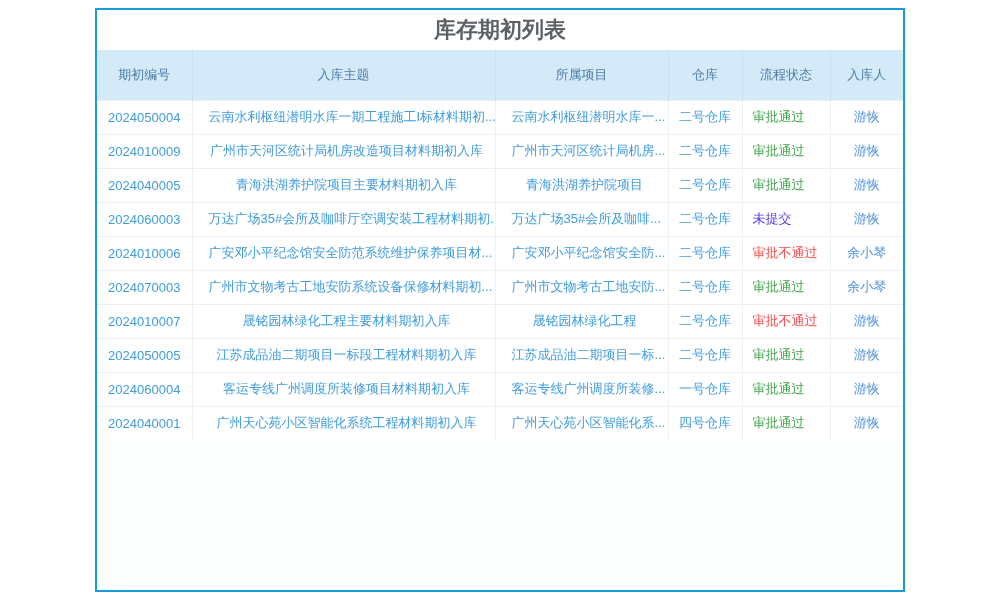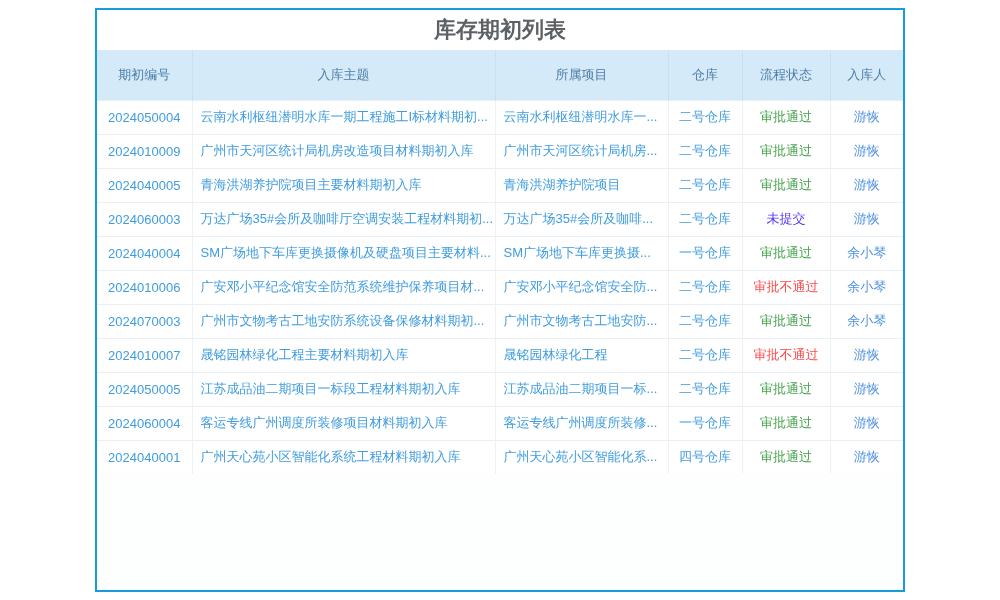--- a/index.html
+++ b/index.html
@@ -57,23 +57,23 @@
     border-left: 1px solid #edf2f6;
     padding: 0 10px;
     box-sizing: border-box;
     overflow: hidden;
     white-space: nowrap;
     text-overflow: clip;
     background: #ffffff;
   }
   tbody td:first-child { border-left: none; }
   td.c-center { text-align: center; }
-  td.c-left { text-align: left; padding-left: 8px; }
+  td.c-left { text-align: center; padding-left: 16px; }
   td.c-person { color: #4b8fdf; text-align: center; margin-top: 24px; }
-  td.c-status { text-align: center; }
+  td.c-status { }
   .col-no { width: 95px; }
   .col-subject { width: 303px; }
   .col-project { width: 173px; }
   .col-warehouse { width: 74px; }
   .col-status { width: 88px; }
   .col-person { width: 73px; }
 </style>
 </head>
 <body>
 
@@ -125,28 +125,20 @@
         </tr>
         <tr>
           <td class="c-center">2024060003</td>
           <td class="c-left">万达广场35#会所及咖啡厅空调安装工程材料期初...</td>
           <td class="c-left">万达广场35#会所及咖啡...</td>
           <td class="c-center">二号仓库</td>
           <td class="c-status" style="color: rgb(81, 54, 238);">未提交</td>
           <td class="c-person">游恢</td>
         </tr>
         <tr>
-          <td class="c-center">2024040004</td>
-          <td class="c-left">SM广场地下车库更换摄像机及硬盘项目主要材料...</td>
-          <td class="c-left">SM广场地下车库更换摄...</td>
-          <td class="c-center">一号仓库</td>
-          <td class="c-status" style="color: rgb(69, 163, 77);">审批通过</td>
-          <td class="c-person">余小琴</td>
-        </tr>
-        <tr>
           <td class="c-center">2024010006</td>
           <td class="c-left">广安邓小平纪念馆安全防范系统维护保养项目材...</td>
           <td class="c-left">广安邓小平纪念馆安全防...</td>
           <td class="c-center">二号仓库</td>
           <td class="c-status" style="color: rgb(251, 75, 75);">审批不通过</td>
           <td class="c-person">余小琴</td>
         </tr>
         <tr>
           <td class="c-center">2024070003</td>
           <td class="c-left">广州市文物考古工地安防系统设备保修材料期初...</td>

